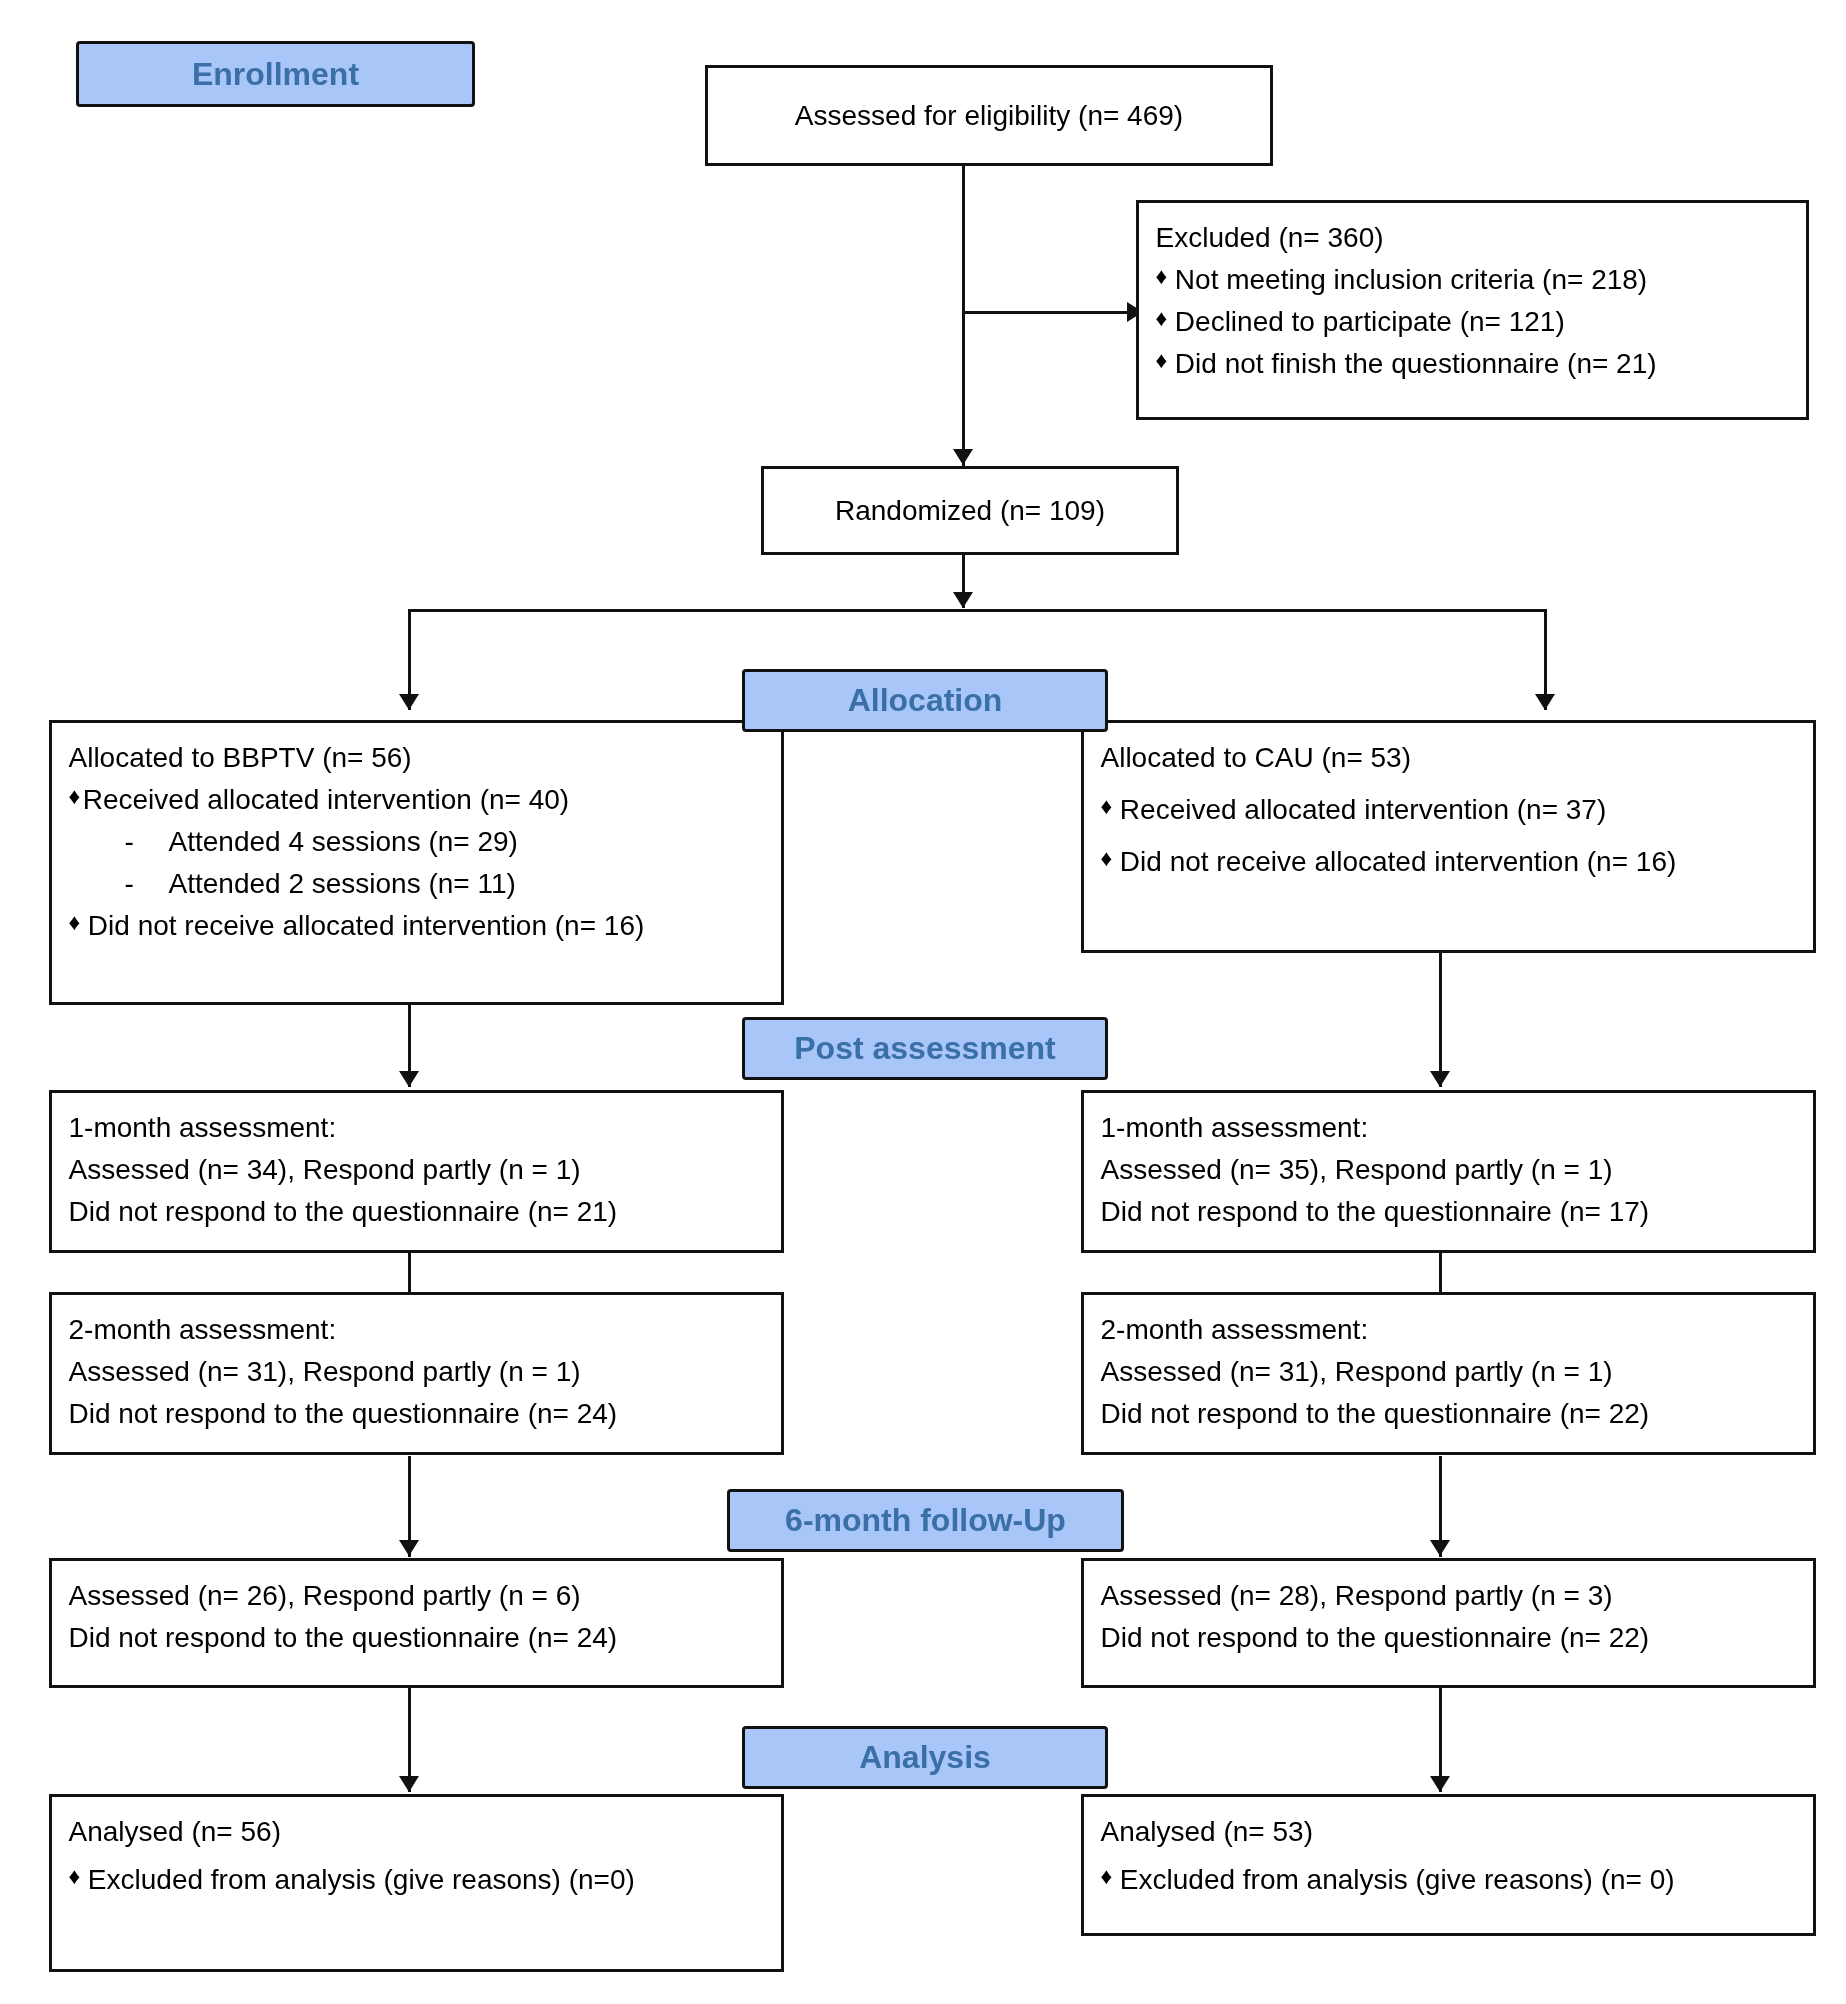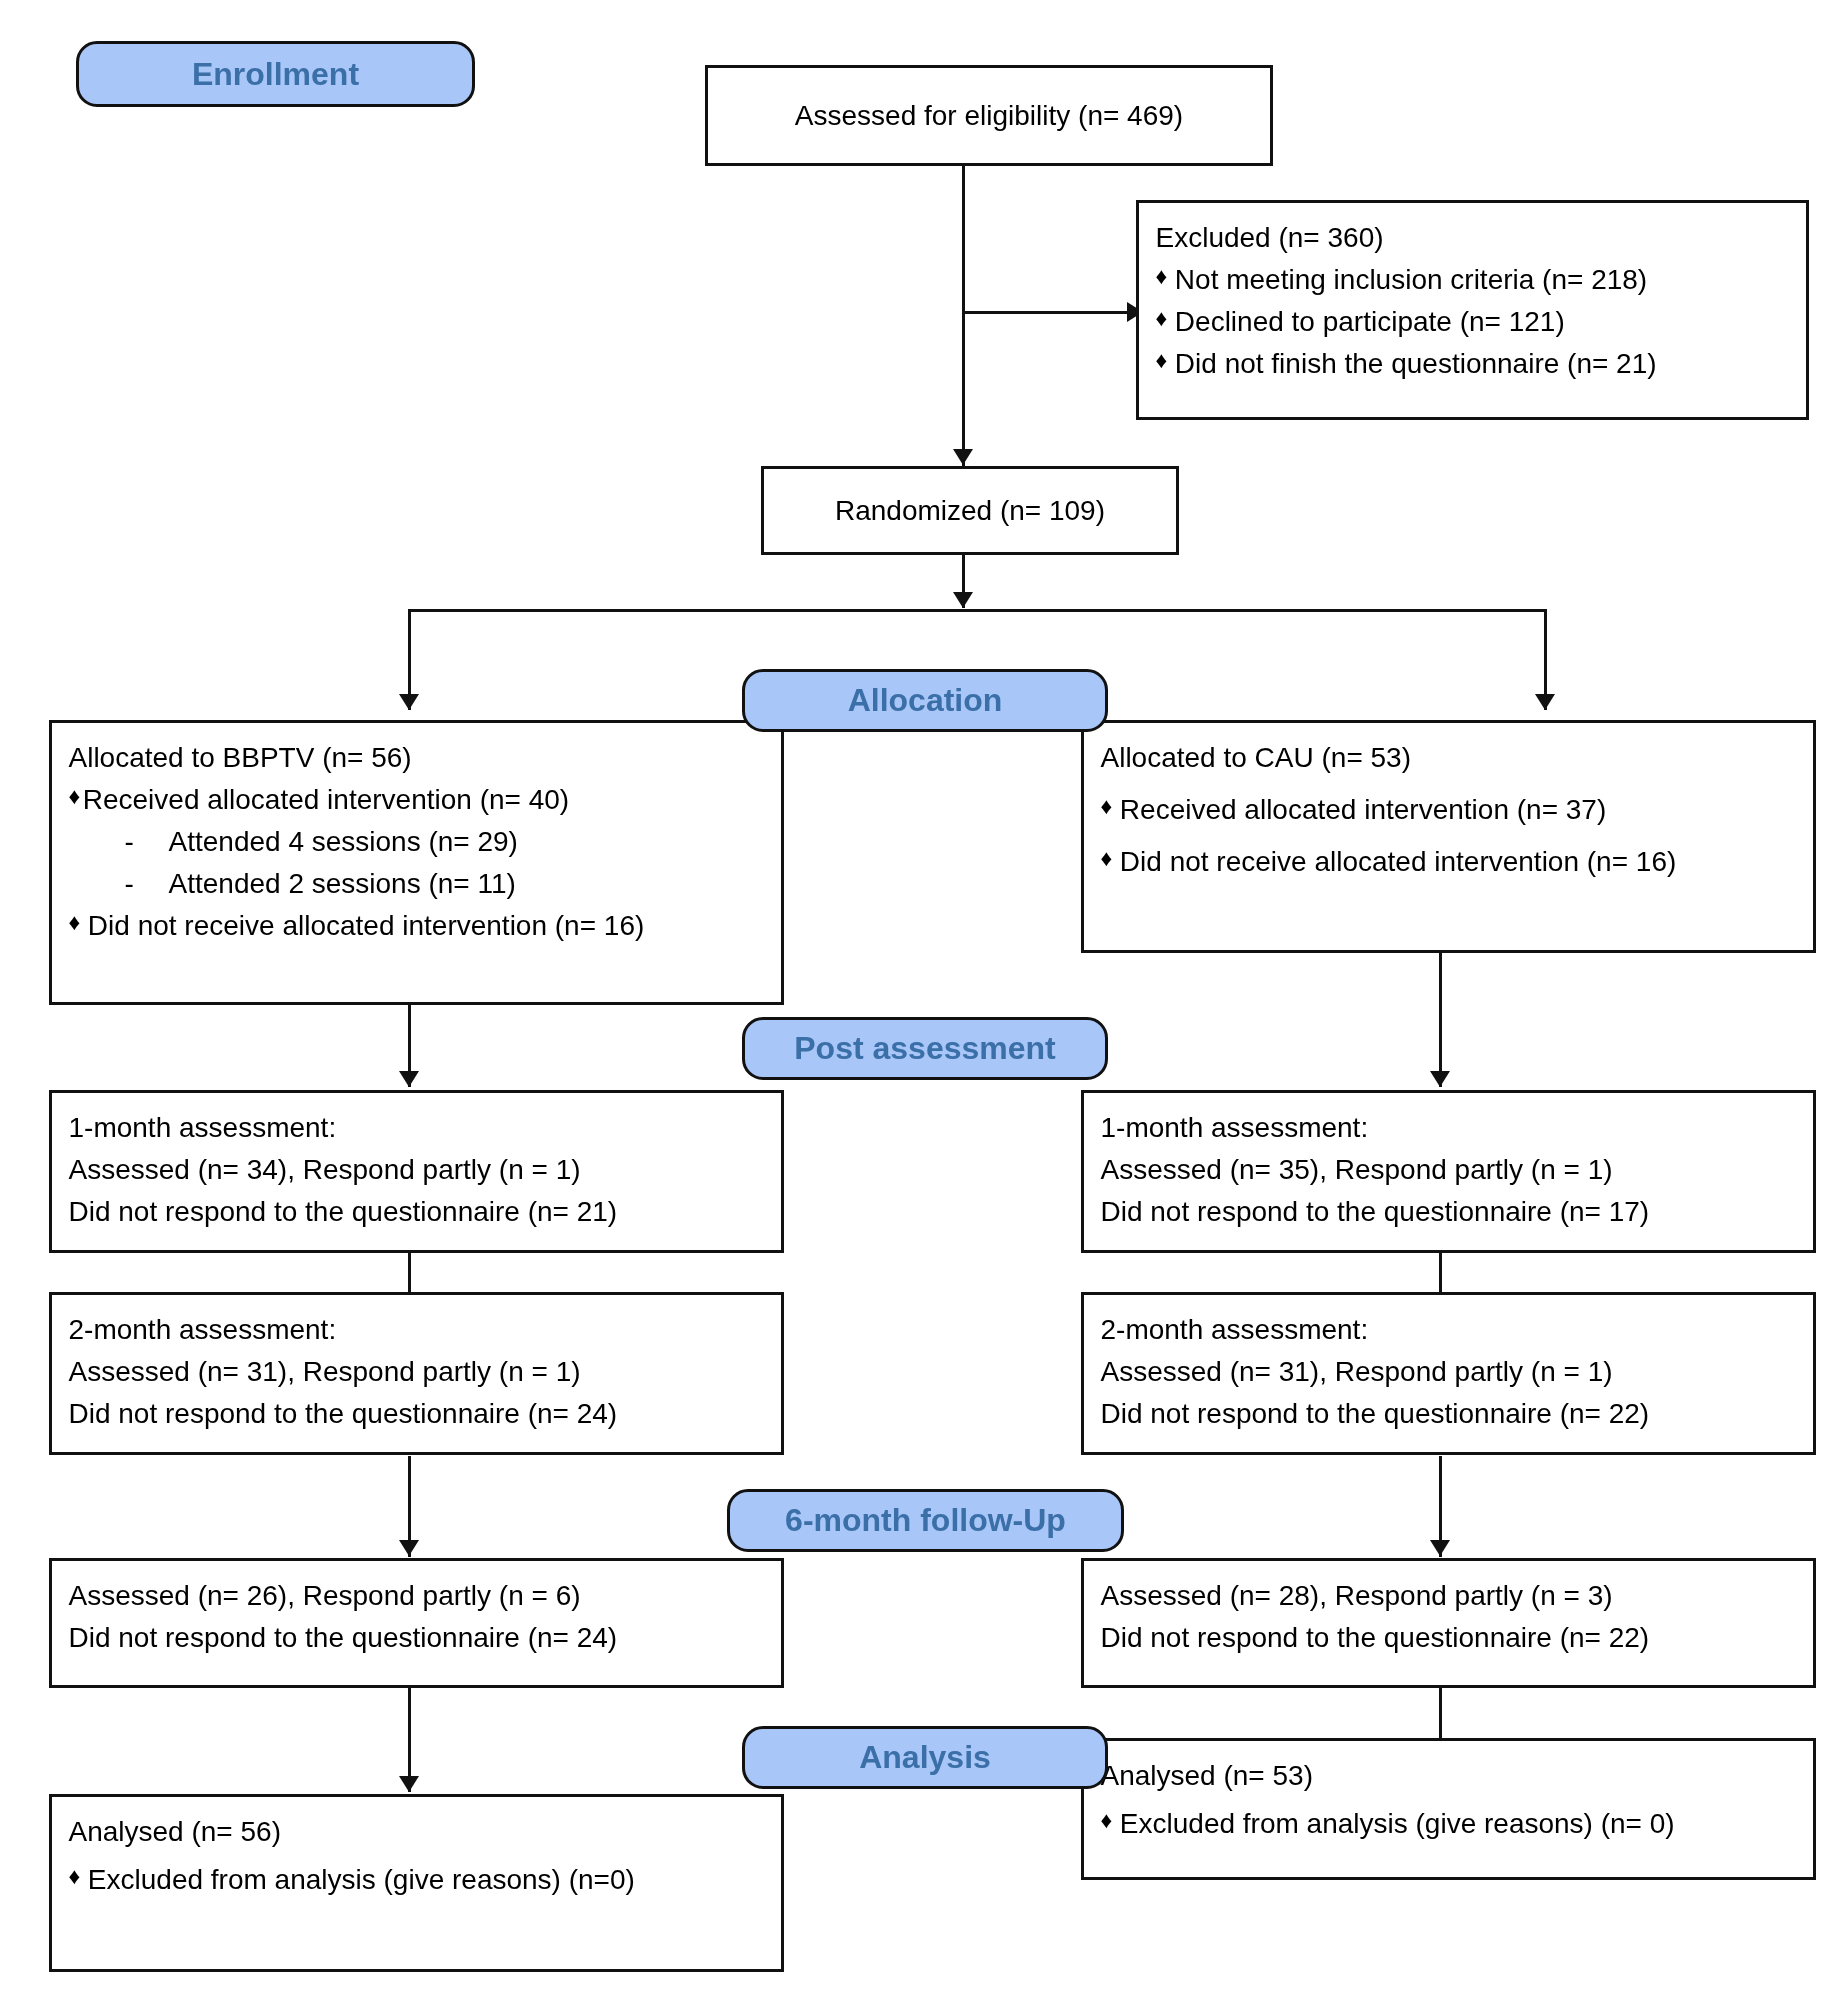--- a/index.html
+++ b/index.html
@@ -65,21 +65,21 @@
     flex: 0 0 44px;
     font-size: 28px;
   }
 
   
   .stage {
     position: absolute;
     box-sizing: border-box;
     background: #a8c6f7;
     border: 3.8px solid #111111;
-    border-radius: 21px;
+    border-radius: 4px;
     color: #3b6fa8;
     font-weight: bold;
     font-size: 32px;
     display: flex;
     align-items: center;
     justify-content: center;
     z-index: 5;
     text-align: center;
   }
 
@@ -279,21 +279,21 @@
   <div class="box" style="left:49px; top:1794px; width:735px; height:178px;">
     <div class="pad">
       <div class="line-row">Analysed (n= 56)</div>
       <div class="bullet-row" style="margin-top:6.3px;">
         <span class="bullet">♦</span>
         <span>Excluded from analysis (give reasons) (n=0)</span>
       </div>
     </div>
   </div>
 
-  <div class="box" style="left:1081px; top:1738px; width:735px; height:142px;">
+  <div class="box" style="left:1081px; top:1794px; width:735px; height:142px;">
     <div class="pad">
       <div class="line-row">Analysed (n= 53)</div>
       <div class="bullet-row" style="margin-top:6.3px;">
         <span class="bullet">♦</span>
         <span>Excluded from analysis (give reasons) (n= 0)</span>
       </div>
     </div>
   </div>
 
 </div>

